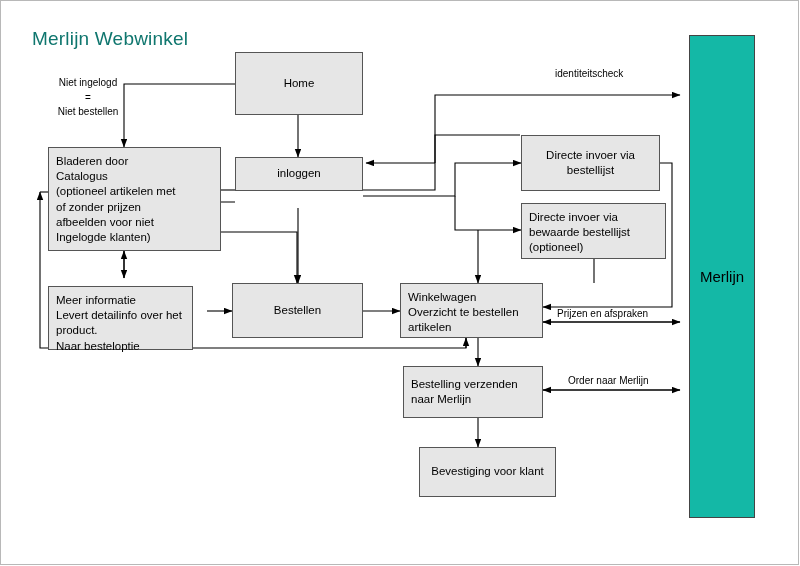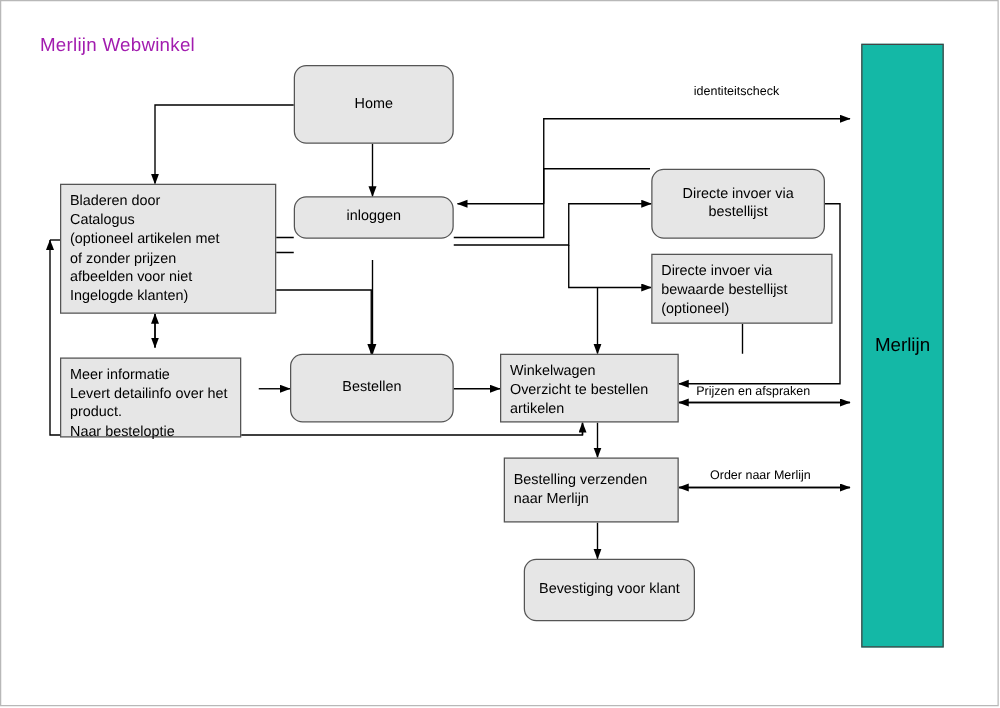--- a/index.html
+++ b/index.html
@@ -37,33 +37,32 @@
   }
   .node.pad {
     padding: 6px 7px;
   }
   .node.centered {
     display: flex;
     align-items: center;
     justify-content: center;
     text-align: center;
     padding: 2px;
-    border-radius: 10px;
   }
   .node.vcenter-left {
     display: flex;
     align-items: center;
     justify-content: flex-start;
   }
   #title {
     position: absolute;
     left: 32px;
     top: 28px;
-    font-size: 15px;
-    color: #a21caf;
+    font-size: 19px;
+    color: #0f766e;
     letter-spacing: 0.2px;
   }
   .edge-label {
     position: absolute;
     font-size: 10px;
     color: #000000;
     white-space: nowrap;
   }
   .note {
     position: absolute;
@@ -99,20 +98,23 @@
 </style>
 </head>
 <body>
 
 <div id="canvas">
 
   <div id="frame"></div>
 
   <div id="title">Merlijn Webwinkel</div>
 
+  <div class="note" style="left:42px; top:76px; width:92px;">Niet  ingelogd
+=
+Niet  bestellen</div>
 
   <svg class="wires" viewBox="0 0 800 566">
     <defs>
       <marker id="ah" markerWidth="9" markerHeight="9" refX="8" refY="3.2" orient="auto" markerUnits="userSpaceOnUse">
         <path d="M0,0 L8.5,3.2 L0,6.4 z" fill="#000000"></path>
       </marker>
     </defs>
     <g stroke="#000000" stroke-width="1.1" fill="none">
 
       <path d="M235,84 L124,84 L124,147" marker-end="url(#ah)"></path>

